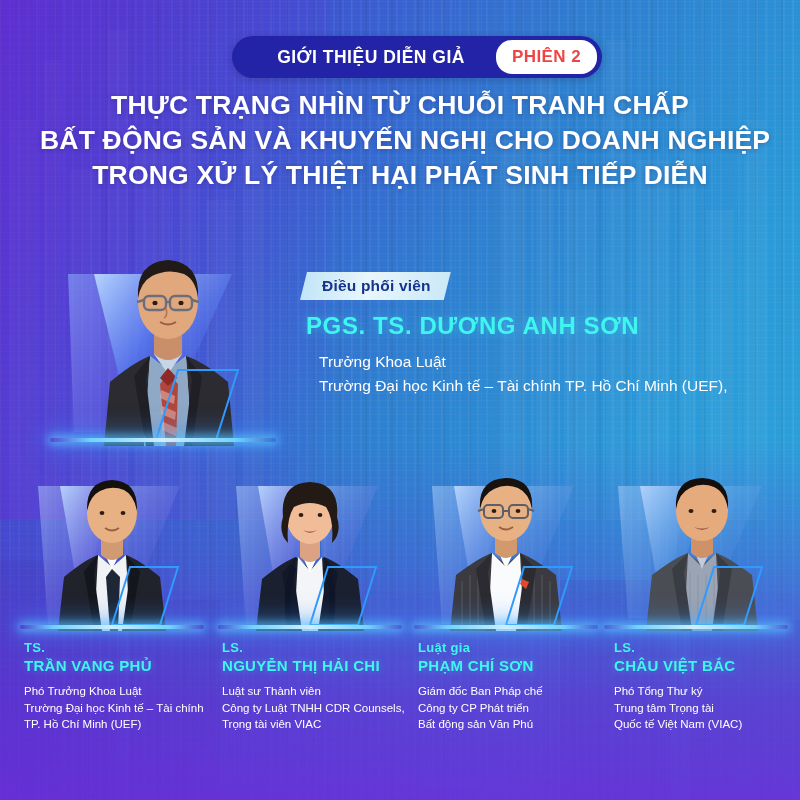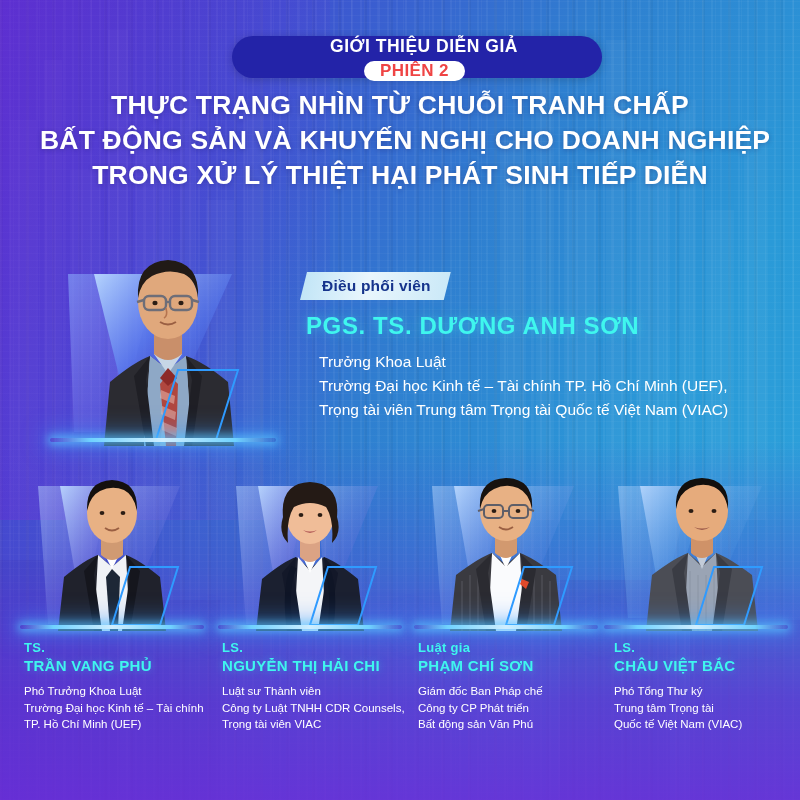--- a/index.html
+++ b/index.html
@@ -37,21 +37,20 @@
   .violet-left{
     position:absolute;left:0;top:0;width:330px;height:520px;pointer-events:none;
     background:linear-gradient(100deg, rgba(110,40,215,.55) 0%, rgba(110,40,215,.20) 55%, rgba(110,40,215,0) 100%);
   }
 
   
   .pill{
     position:absolute;left:232px;top:36px;width:370px;height:42px;
     background:#2323a8;border-radius:21px;display:flex;align-items:center;
     box-shadow:0 2px 10px rgba(0,0,0,.18);
-    flex-direction:column;
   }
   .pill-main{
     flex:1;text-align:center;color:#ffffff;font-weight:bold;
     font-size:17.5px;letter-spacing:.5px;padding-left:14px;
   }
   .pill-chip{
     margin:4px 5px 4px 0;background:#ffffff;border-radius:16px;
     padding:0 16px;height:34px;display:flex;align-items:center;justify-content:center;
     color:#ef4444;font-weight:bold;font-size:17px;letter-spacing:.4px;white-space:nowrap;
   }
@@ -225,21 +224,20 @@
       <polygon points="24,4 84,4 62,74 2,74" fill="none" stroke="#2f9bff" stroke-width="2"></polygon>
     </svg>
     <div class="glowbar" style="left:14px;top:192px;width:226px;"></div>
   </div>
 
   <div class="mod-badge">Điều phối viên</div>
   <div class="mod-name">PGS. TS. DƯƠNG ANH SƠN</div>
   <div class="mod-role">
     <div>Trưởng Khoa Luật</div>
     <div>Trường Đại học Kinh tế – Tài chính TP. Hồ Chí Minh (UEF),</div>
-    <div>Trọng tài viên Trung tâm Trọng tài Quốc tế Việt Nam (VIAC)</div>
   </div>
 
   <div class="row">
 
     <div class="sp" style="left:14px;">
       <div class="sp-photo">
         <svg class="vshape" viewBox="0 0 196 165" preserveAspectRatio="none">
           <defs>
             <linearGradient id="sv1" x1="0" y1="0" x2="1" y2="1">
               <stop offset="0%" stop-color="#bcd9ff" stop-opacity=".9"></stop>

